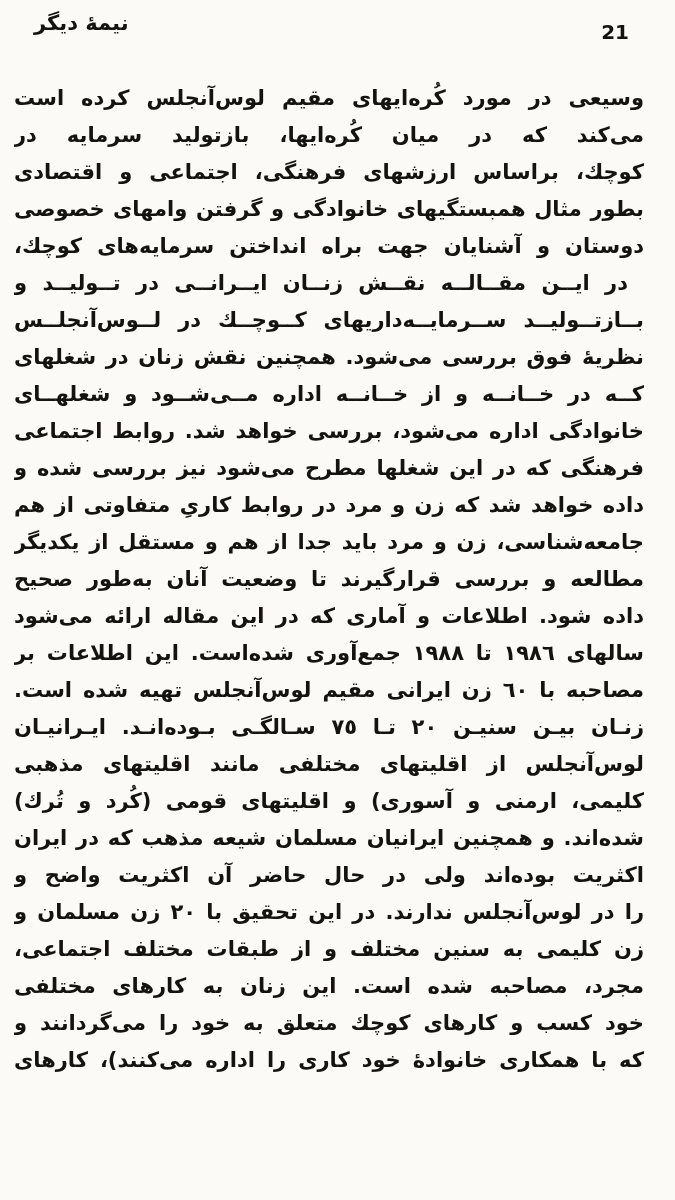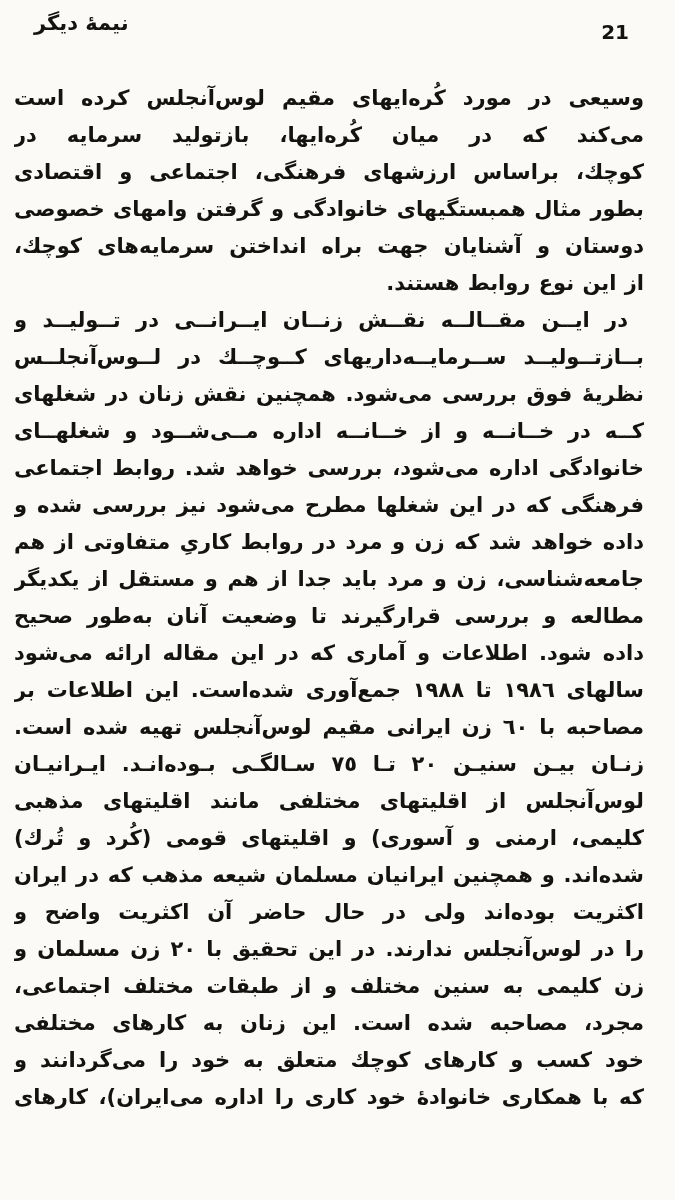--- a/index.html
+++ b/index.html
@@ -69,21 +69,20 @@
   <div class="journal-title">نیمهٔ دیگر</div>
 
   <div class="page-number">21</div>
 
   <div class="article-body">
     <div class="line">وسیعی در مورد کُره‌ایهای مقیم لوس‌آنجلس کرده است خاطر نشان</div>
     <div class="line">می‌کند که در میان کُره‌ایها، بازتولید سرمایه در سرمایه‌گذاریهای</div>
     <div class="line">کوچك، براساس ارزشهای فرهنگی، اجتماعی و اقتصادی است.</div>
     <div class="line">بطور مثال همبستگیهای خانوادگی و گرفتن وامهای خصوصی از</div>
     <div class="line">دوستان و آشنایان جهت براه انداختن سرمایه‌های کوچك، نمونه‌هایی</div>
-    <div class="line para-end">از این نوع روابط هستند.</div>
     <div class="line indent">در ایــن مقــالــه نقــش زنــان ایــرانــی در تــولیــد و</div>
     <div class="line">بــازتــولیــد ســرمایــه‌داریهای کــوچــك در لــوس‌آنجلــس بــراســاس دو</div>
     <div class="line">نظریهٔ فوق بررسی می‌شود. همچنین نقش زنان در شغلهای آزادی</div>
     <div class="line">کــه در خــانــه و از خــانــه اداره مــی‌شــود و شغلهــای آزادی کــه</div>
     <div class="line">خانوادگی اداره می‌شود، بررسی خواهد شد. روابط اجتماعی و</div>
     <div class="line">فرهنگی که در این شغلها مطرح می‌شود نیز بررسی شده و نشان</div>
     <div class="line">داده خواهد شد که زن و مرد در روابط کاریِ متفاوتی از هم قرار</div>
     <div class="line">جامعه‌شناسی، زن و مرد باید جدا از هم و مستقل از یکدیگر مورد</div>
     <div class="line">مطالعه و بررسی قرارگیرند تا وضعیت آنان به‌طور صحیح نشان</div>
     <div class="line">داده شود. اطلاعات و آماری که در این مقاله ارائه می‌شود بین</div>
@@ -91,16 +90,16 @@
     <div class="line">مصاحبه با ٦٠ زن ایرانی مقیم لوس‌آنجلس تهیه شده است. این</div>
     <div class="line">زنـان بیـن سنیـن ٢٠ تـا ٧٥ سـالگـی بـوده‌انـد. ایـرانیـان مقیم</div>
     <div class="line">لوس‌آنجلس از اقلیتهای مختلفی مانند اقلیتهای مذهبی (بهایی،</div>
     <div class="line">کلیمی، ارمنی و آسوری) و اقلیتهای قومی (کُرد و تُرك) تشکیل</div>
     <div class="line">شده‌اند. و همچنین ایرانیان مسلمان شیعه مذهب که در ایران در</div>
     <div class="line">اکثریت بوده‌اند ولی در حال حاضر آن اکثریت واضح و چشمگیر</div>
     <div class="line">را در لوس‌آنجلس ندارند. در این تحقیق با ٢٠ زن مسلمان و ٢٠</div>
     <div class="line">زن کلیمی به سنین مختلف و از طبقات مختلف اجتماعی، متأهل و</div>
     <div class="line">مجرد، مصاحبه شده است. این زنان به کارهای مختلفی اشتغال</div>
     <div class="line">خود کسب و کارهای کوچك متعلق به خود را می‌گردانند و زنانی</div>
-    <div class="line">که با همکاری خانوادهٔ خود کاری را اداره می‌ایران)، کارهای</div>
+    <div class="line">که با همکاری خانوادهٔ خود کاری را اداره می‌کنند)، کارهای</div>
   </div>
 
 </div>
 
 </body></html>

